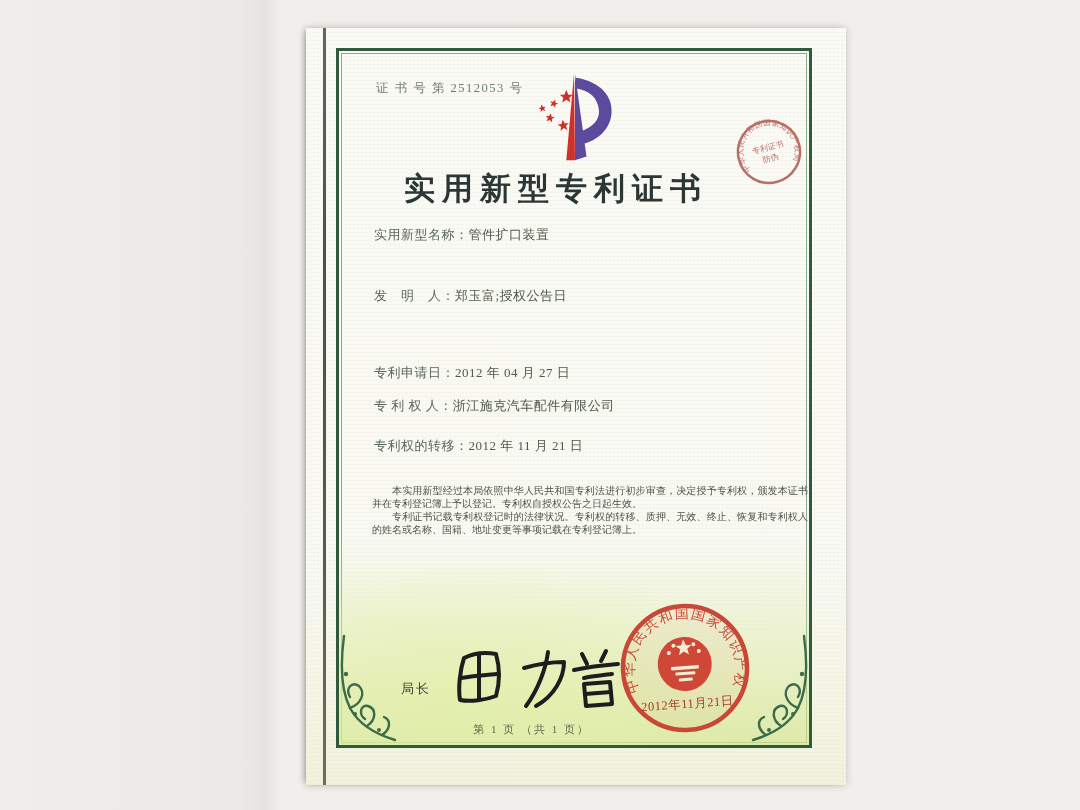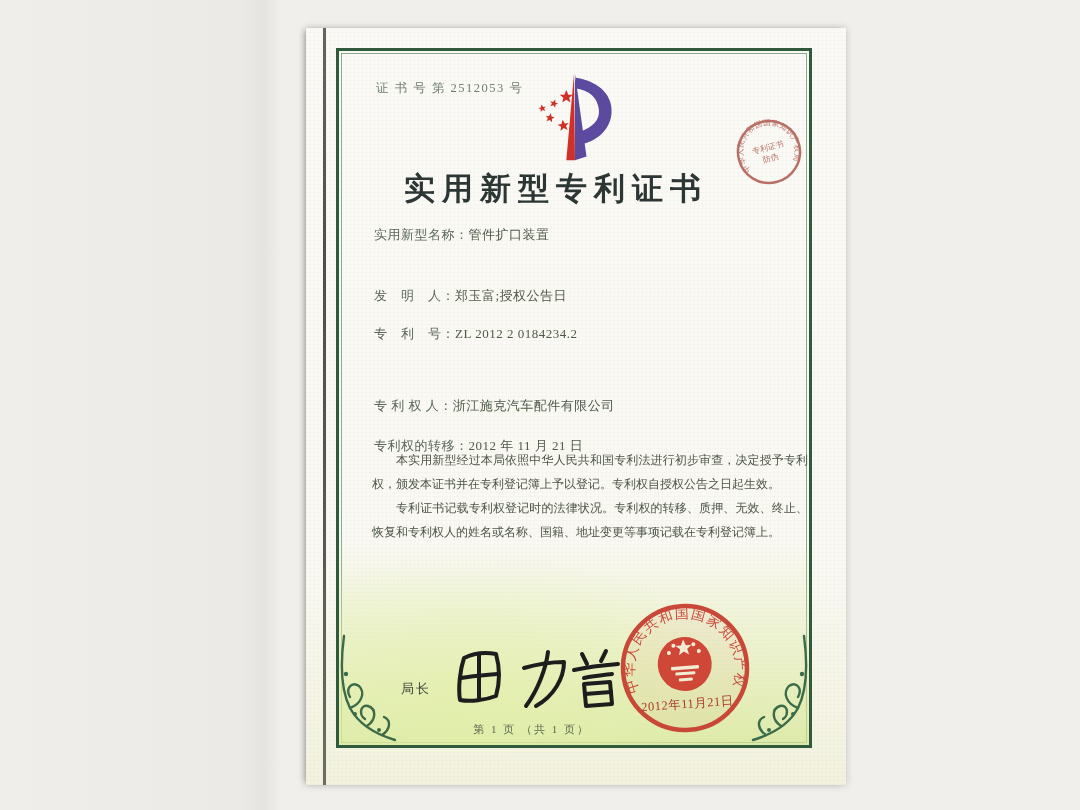--- a/index.html
+++ b/index.html
@@ -27,21 +27,21 @@
       radial-gradient(ellipse at 28% 78%, rgba(227,240,168,.65), rgba(227,240,168,0) 62%),
       linear-gradient(180deg, rgba(224,237,170,0) 0%, rgba(221,235,162,.45) 60%, rgba(213,231,146,.7) 100%);}
   .cert-number{position:absolute;left:70px;top:52px;font-size:12.5px;color:#6f7e6d;
     letter-spacing:1.5px;}
   .logo{position:absolute;left:220px;top:40px;width:96px;height:100px;}
   .title{position:absolute;left:30px;top:140px;width:440px;text-align:center;
     font-size:31px;font-weight:bold;color:#2c3634;letter-spacing:7px;}
   .field{position:absolute;left:68px;font-size:13px;color:#57634f;letter-spacing:.5px;white-space:nowrap;}
   .field .lbl{color:#5a665b;}
   .field .val{color:#4f5a49;}
-  .paras{position:absolute;left:66px;top:420px;width:436px;font-size:12px;line-height:24px;
+  .paras{position:absolute;left:66px;top:456px;width:436px;font-size:10px;line-height:13px;
     color:#4c5546;text-align:justify;}
   .paras p{margin:0;text-indent:2em;}
   .sig-label{position:absolute;left:95px;top:652px;font-size:13px;color:#3c4438;letter-spacing:2px;}
   .sig{position:absolute;left:140px;top:612px;width:190px;height:85px;}
   .seal-big{position:absolute;left:311px;top:572px;width:136px;height:136px;transform:rotate(-4deg);opacity:.92;}
   .seal-small{position:absolute;left:411px;top:72px;width:104px;height:104px;transform:rotate(-14deg);opacity:.85;}
   .footer{position:absolute;left:30px;top:694px;width:391px;text-align:center;
     font-size:11px;color:#5c6a52;letter-spacing:2px;}
   .flourish{position:absolute;width:62px;height:112px;}
   .flourish.bl{left:31px;top:606px;}
@@ -101,22 +101,22 @@
     </svg>
 
     <div class="title">实用新型专利证书</div>
 
     <div class="field" style="top:198px">
       <span class="lbl">实用新型名称：</span><span class="val">管件扩口装置</span>
     </div>
     <div class="field" style="top:259px">
       <span class="lbl">发　明　人：</span><span class="val">郑玉富;授权公告日</span>
     </div>
-    <div class="field" style="top:297px">
-      <span class="lbl">专　利　号：</span><span class="val">ZL 2012 2 0184234.2</span>
+    <div class="field" style="top:336px">
+      <span class="lbl">专利申请日：</span><span class="val">2012 年 04 月 27 日</span>
     </div>
     <div class="field" style="top:369px">
       <span class="lbl">专 利 权 人：</span><span class="val">浙江施克汽车配件有限公司</span>
     </div>
     <div class="field" style="top:409px">
       <span class="lbl">专利权的转移：</span><span class="val">2012 年 11 月 21 日</span>
     </div>
 
     <div class="paras">
       <p>本实用新型经过本局依照中华人民共和国专利法进行初步审查，决定授予专利权，颁发本证书并在专利登记簿上予以登记。专利权自授权公告之日起生效。</p>

